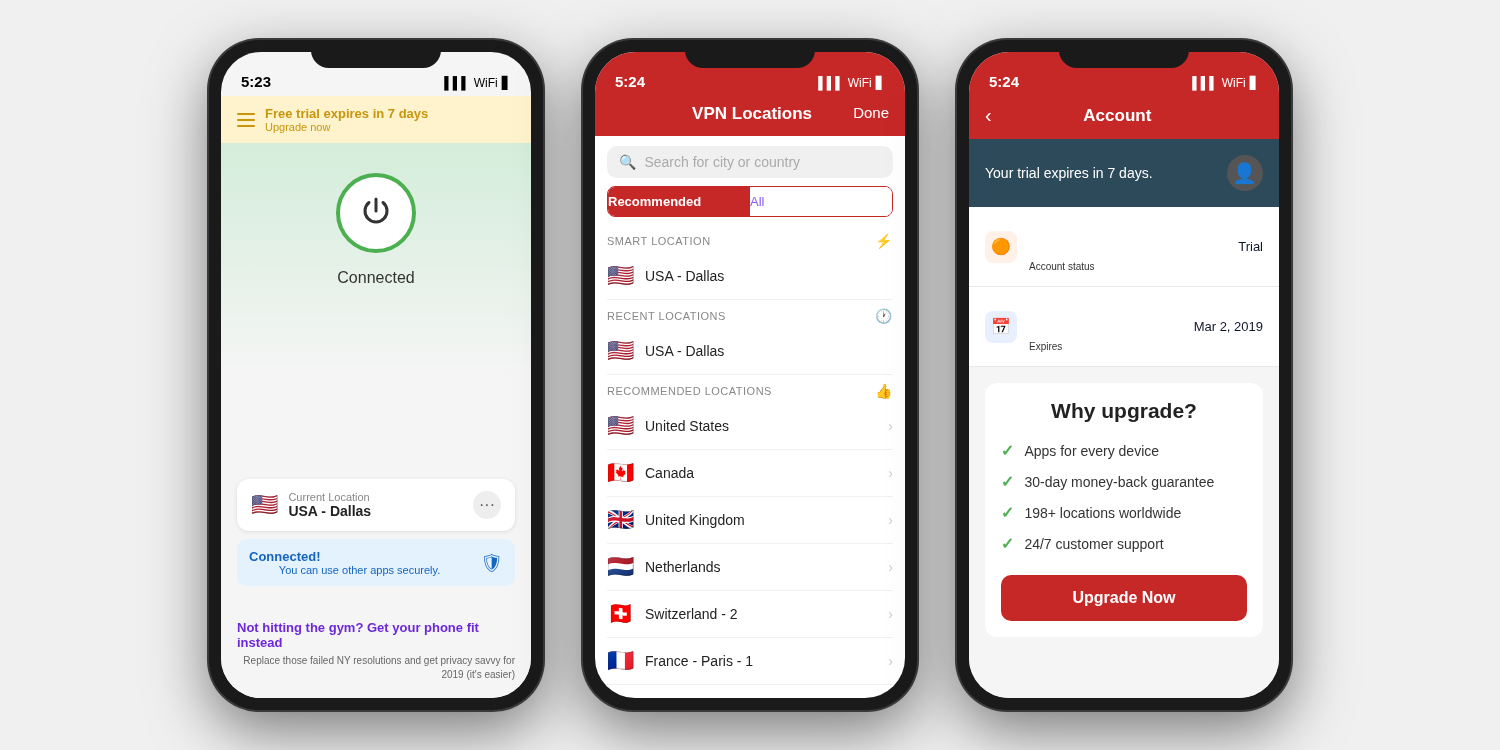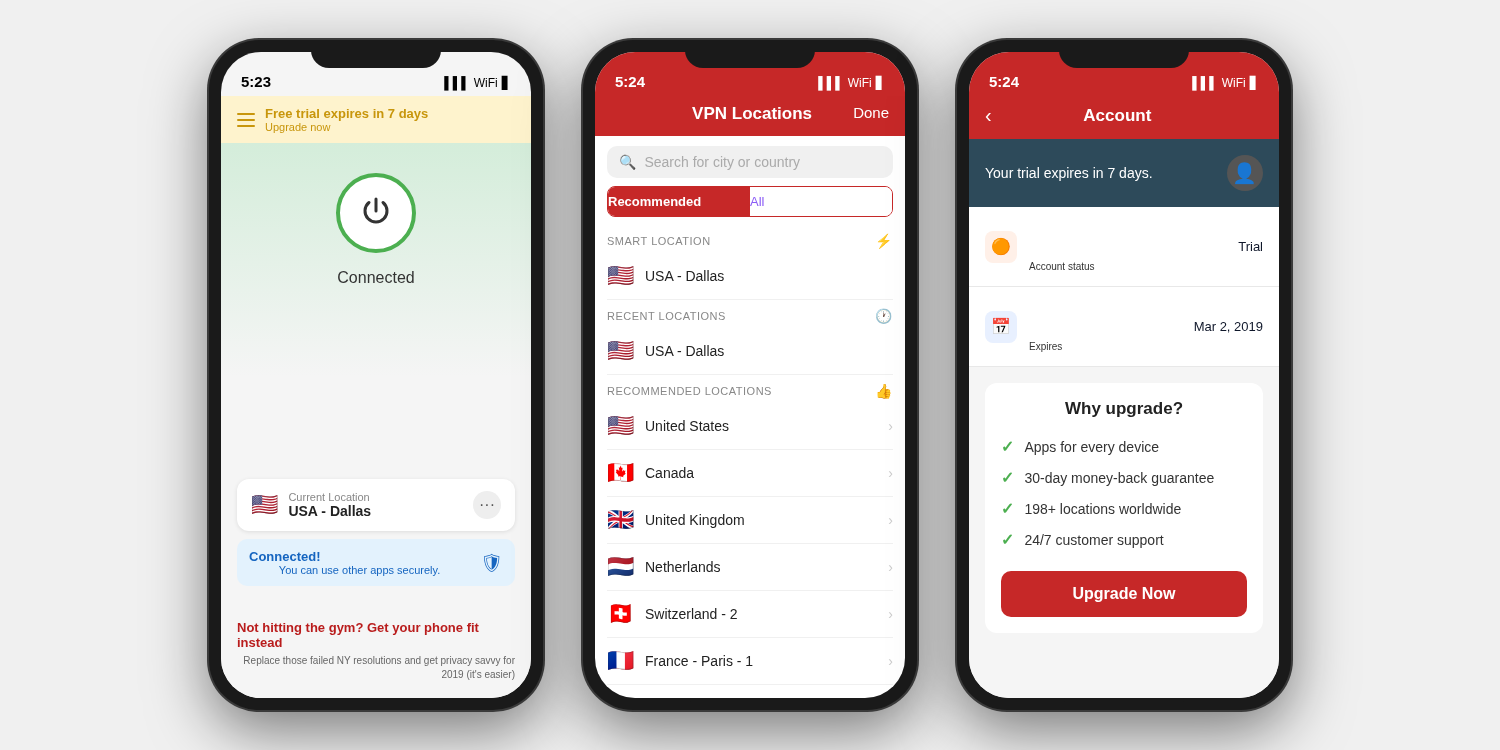--- a/index.html
+++ b/index.html
@@ -188,21 +188,21 @@
     .notif-title { font-size: 13px; font-weight: 700; color: #1565c0; }
     .notif-sub { font-size: 11px; color: #1565c0; text-align: center; }
     .shield-icon { color: #1565c0; font-size: 18px; }
 
     
     .blog-section {
       padding: 10px 16px 16px;
       background: #f5f5f5;
       flex-shrink: 0;
     }
-    .blog-title { font-size: 13px; font-weight: 700; color: #b91c1c; margin-bottom: 4px; }
+    .blog-title { font-size: 13px; font-weight: 700; color: #6d28d9; margin-bottom: 4px; }
     .blog-sub { font-size: 10px; color: #666; line-height: 1.4; text-align: right; }
 
     
     .home-indicator {
       position: absolute;
       bottom: 8px;
       left: 50%;
       transform: translateX(-50%);
       width: 120px;
       height: 4px;
@@ -349,21 +349,21 @@
     .acct-icon.blue { background: #e8f0ff; }
     .acct-label { flex: 1; font-size: 10px; color: #333; margin-top: 40px; }
     .acct-value { font-size: 13px; color: #0f172a; }
 
     .upgrade-section {
       background: #fff;
       margin: 16px 0;
       border-radius: 12px;
       padding: 16px;
     }
-    .upgrade-title { font-size: 17px; font-weight: 700; color: #222; margin-bottom: 12px; text-align: center; }
+    .upgrade-title { font-size: 21px; font-weight: 700; color: #222; margin-bottom: 12px; text-align: center; }
     .upgrade-item {
       display: flex;
       align-items: center;
       gap: 10px;
       padding: 6px 0;
     }
     .check-icon { color: #4caf50; font-size: 16px; font-weight: 700; }
     .upgrade-text { font-size: 14px; color: #333; }
 
     .upgrade-btn {

